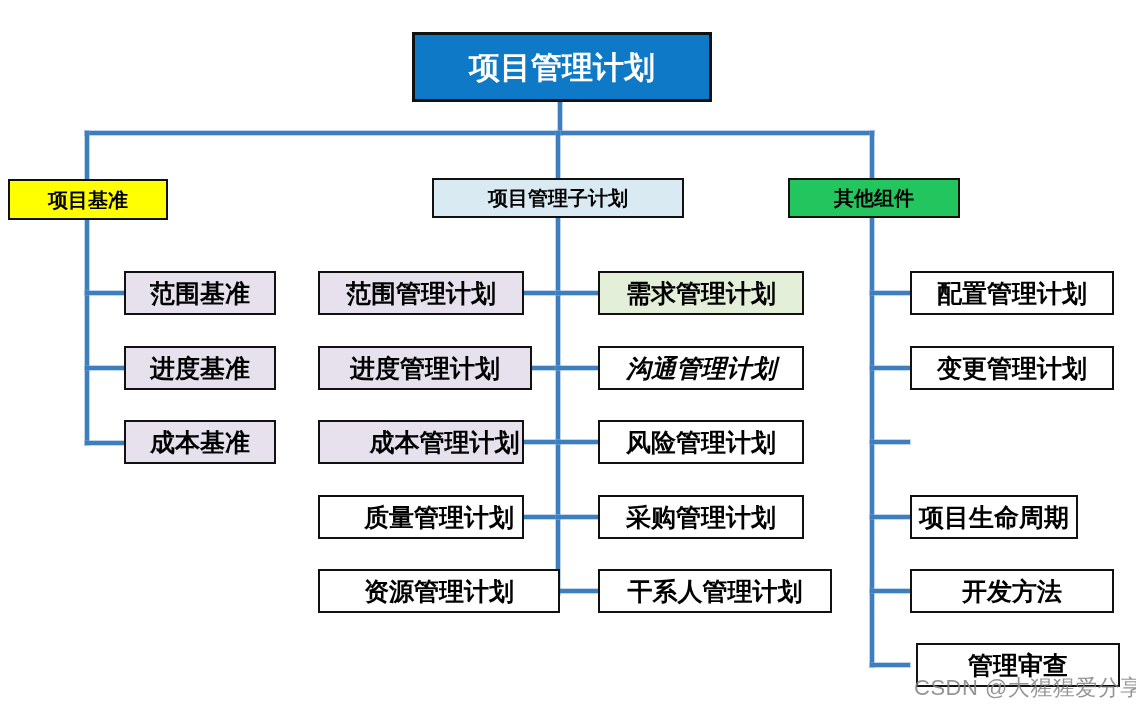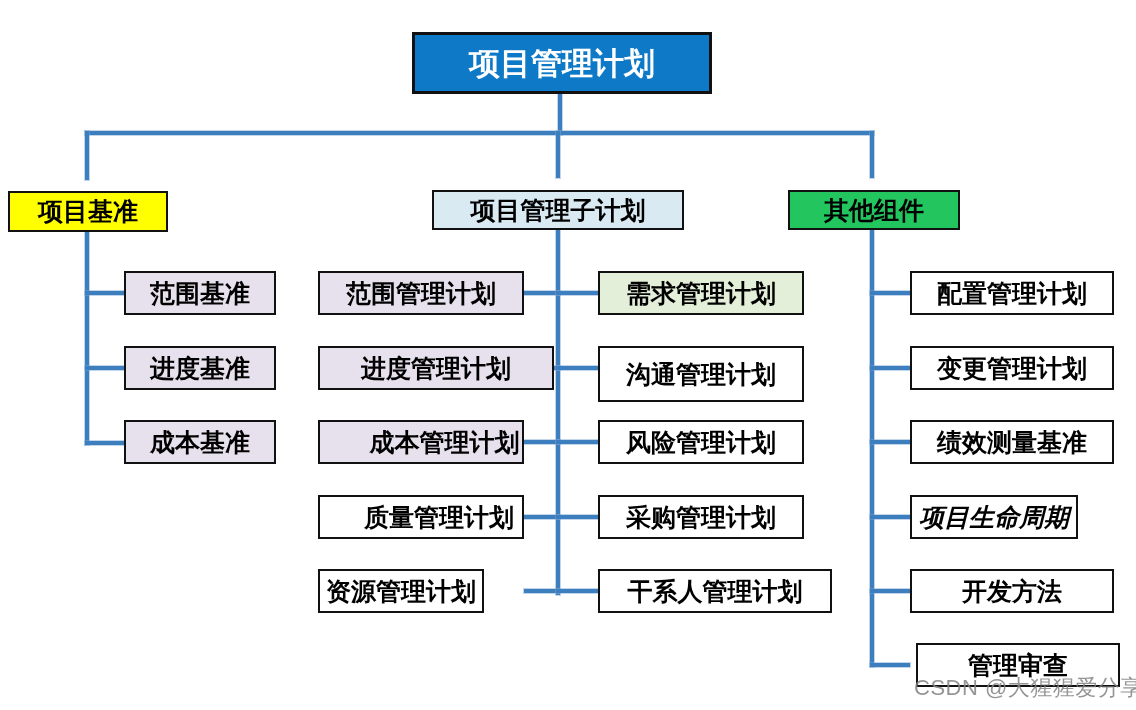--- a/index.html
+++ b/index.html
@@ -24,21 +24,21 @@
     font-size: 25px;
     white-space: nowrap;
     line-height: 1;
   }
   .node.root {
     border-width: 3px;
     background: #0e79c6;
     color: #ffffff;
     font-size: 31px;
   }
-  .node.hdr { font-size: 25px; margin-top: 12px; }
+  .node.hdr { font-size: 20px; }
   .fill-yellow   { background: #ffff00; }
   .fill-ltblue   { background: #daeaf3; }
   .fill-peach    { background: #22c55e; }
   .fill-lavender { background: #e6e1ed; }
   .fill-green    { background: #e3efd9; }
   .line {
     position: absolute;
     background: #3d7ebf;
     box-shadow: 0 0 0 1px rgba(120,165,210,0.45);
   }
@@ -84,44 +84,43 @@
   <div class="line" style="left:556px; top:589px; width:42px; height:4px;"></div>
 
   <div class="line" style="left:870px; top:218px; width:4px; height:449px;"></div>
   <div class="line" style="left:870px; top:291px; width:40px; height:4px;"></div>
   <div class="line" style="left:870px; top:366px; width:40px; height:4px;"></div>
   <div class="line" style="left:870px; top:440px; width:40px; height:4px;"></div>
   <div class="line" style="left:870px; top:515px; width:40px; height:4px;"></div>
   <div class="line" style="left:870px; top:589px; width:40px; height:4px;"></div>
   <div class="line" style="left:870px; top:663px; width:40px; height:4px;"></div>
 
-  <div class="node root" style="left:412px; top:32px; width:300px; height:62px;">项目管理计划</div>
+  <div class="node root" style="left:412px; top:32px; width:300px; height:70px;">项目管理计划</div>
 
   <div class="node hdr fill-yellow" style="left:8px; top:179px; width:160px; height:41px;">项目基准</div>
   <div class="node hdr fill-ltblue" style="left:432px; top:178px; width:252px; height:40px;text-align:center;">项目管理子计划</div>
   <div class="node hdr fill-peach" style="left:788px; top:178px; width:172px; height:40px;">其他组件</div>
 
   <div class="node fill-lavender" style="left:124px; top:271px; width:152px; height:44px;">范围基准</div>
   <div class="node fill-lavender" style="left:124px; top:346px; width:152px; height:44px;">进度基准</div>
   <div class="node fill-lavender" style="left:124px; top:420px; width:152px; height:44px;">成本基准</div>
 
   <div class="node fill-lavender" style="left:318px; top:271px; width:206px; height:44px;">范围管理计划</div>
-  <div class="node fill-lavender" style="left:318px; top:346px; width:236px; height:44px;">进度管理计划</div>
+  <div class="node fill-lavender" style="left:318px; top:346px; width:214px; height:44px;">进度管理计划</div>
   <div class="node fill-lavender" style="left:318px; top:420px; width:206px; height:44px;padding-left:47px;">成本管理计划</div>
   <div class="node" style="left:318px; top:495px; width:206px; height:44px;padding-left:36px;">质量管理计划</div>
-  <div class="node" style="left:318px; top:569px; width:166px; height:44px;">资源管理计划</div>
+  <div class="node" style="left:318px; top:569px; width:242px; height:44px;">资源管理计划</div>
 
   <div class="node fill-green" style="left:598px; top:271px; width:206px; height:44px;">需求管理计划</div>
-  <div class="node" style="left:598px; top:346px; width:206px; height:56px;">沟通管理计划</div>
+  <div class="node" style="left:598px; top:346px; width:206px; height:44px;font-style:italic;">沟通管理计划</div>
   <div class="node" style="left:598px; top:420px; width:206px; height:44px;">风险管理计划</div>
   <div class="node" style="left:598px; top:495px; width:206px; height:44px;">采购管理计划</div>
   <div class="node" style="left:598px; top:569px; width:234px; height:44px;">干系人管理计划</div>
 
   <div class="node" style="left:910px; top:271px; width:204px; height:44px;">配置管理计划</div>
   <div class="node" style="left:910px; top:346px; width:204px; height:44px;">变更管理计划</div>
-  <div class="node" style="left:910px; top:420px; width:204px; height:44px;">绩效测量基准</div>
-  <div class="node" style="left:910px; top:495px; width:168px; height:44px;font-style:italic;">项目生命周期</div>
+  <div class="node" style="left:910px; top:495px; width:168px; height:44px;">项目生命周期</div>
   <div class="node" style="left:910px; top:569px; width:204px; height:44px;">开发方法</div>
   <div class="node" style="left:910px; top:643px; width:204px; height:44px;margin-left:6px;">管理审查</div>
 
   <div class="watermark">CSDN @大猩猩爱分享</div>
 
 </div>
 
 </body></html>

